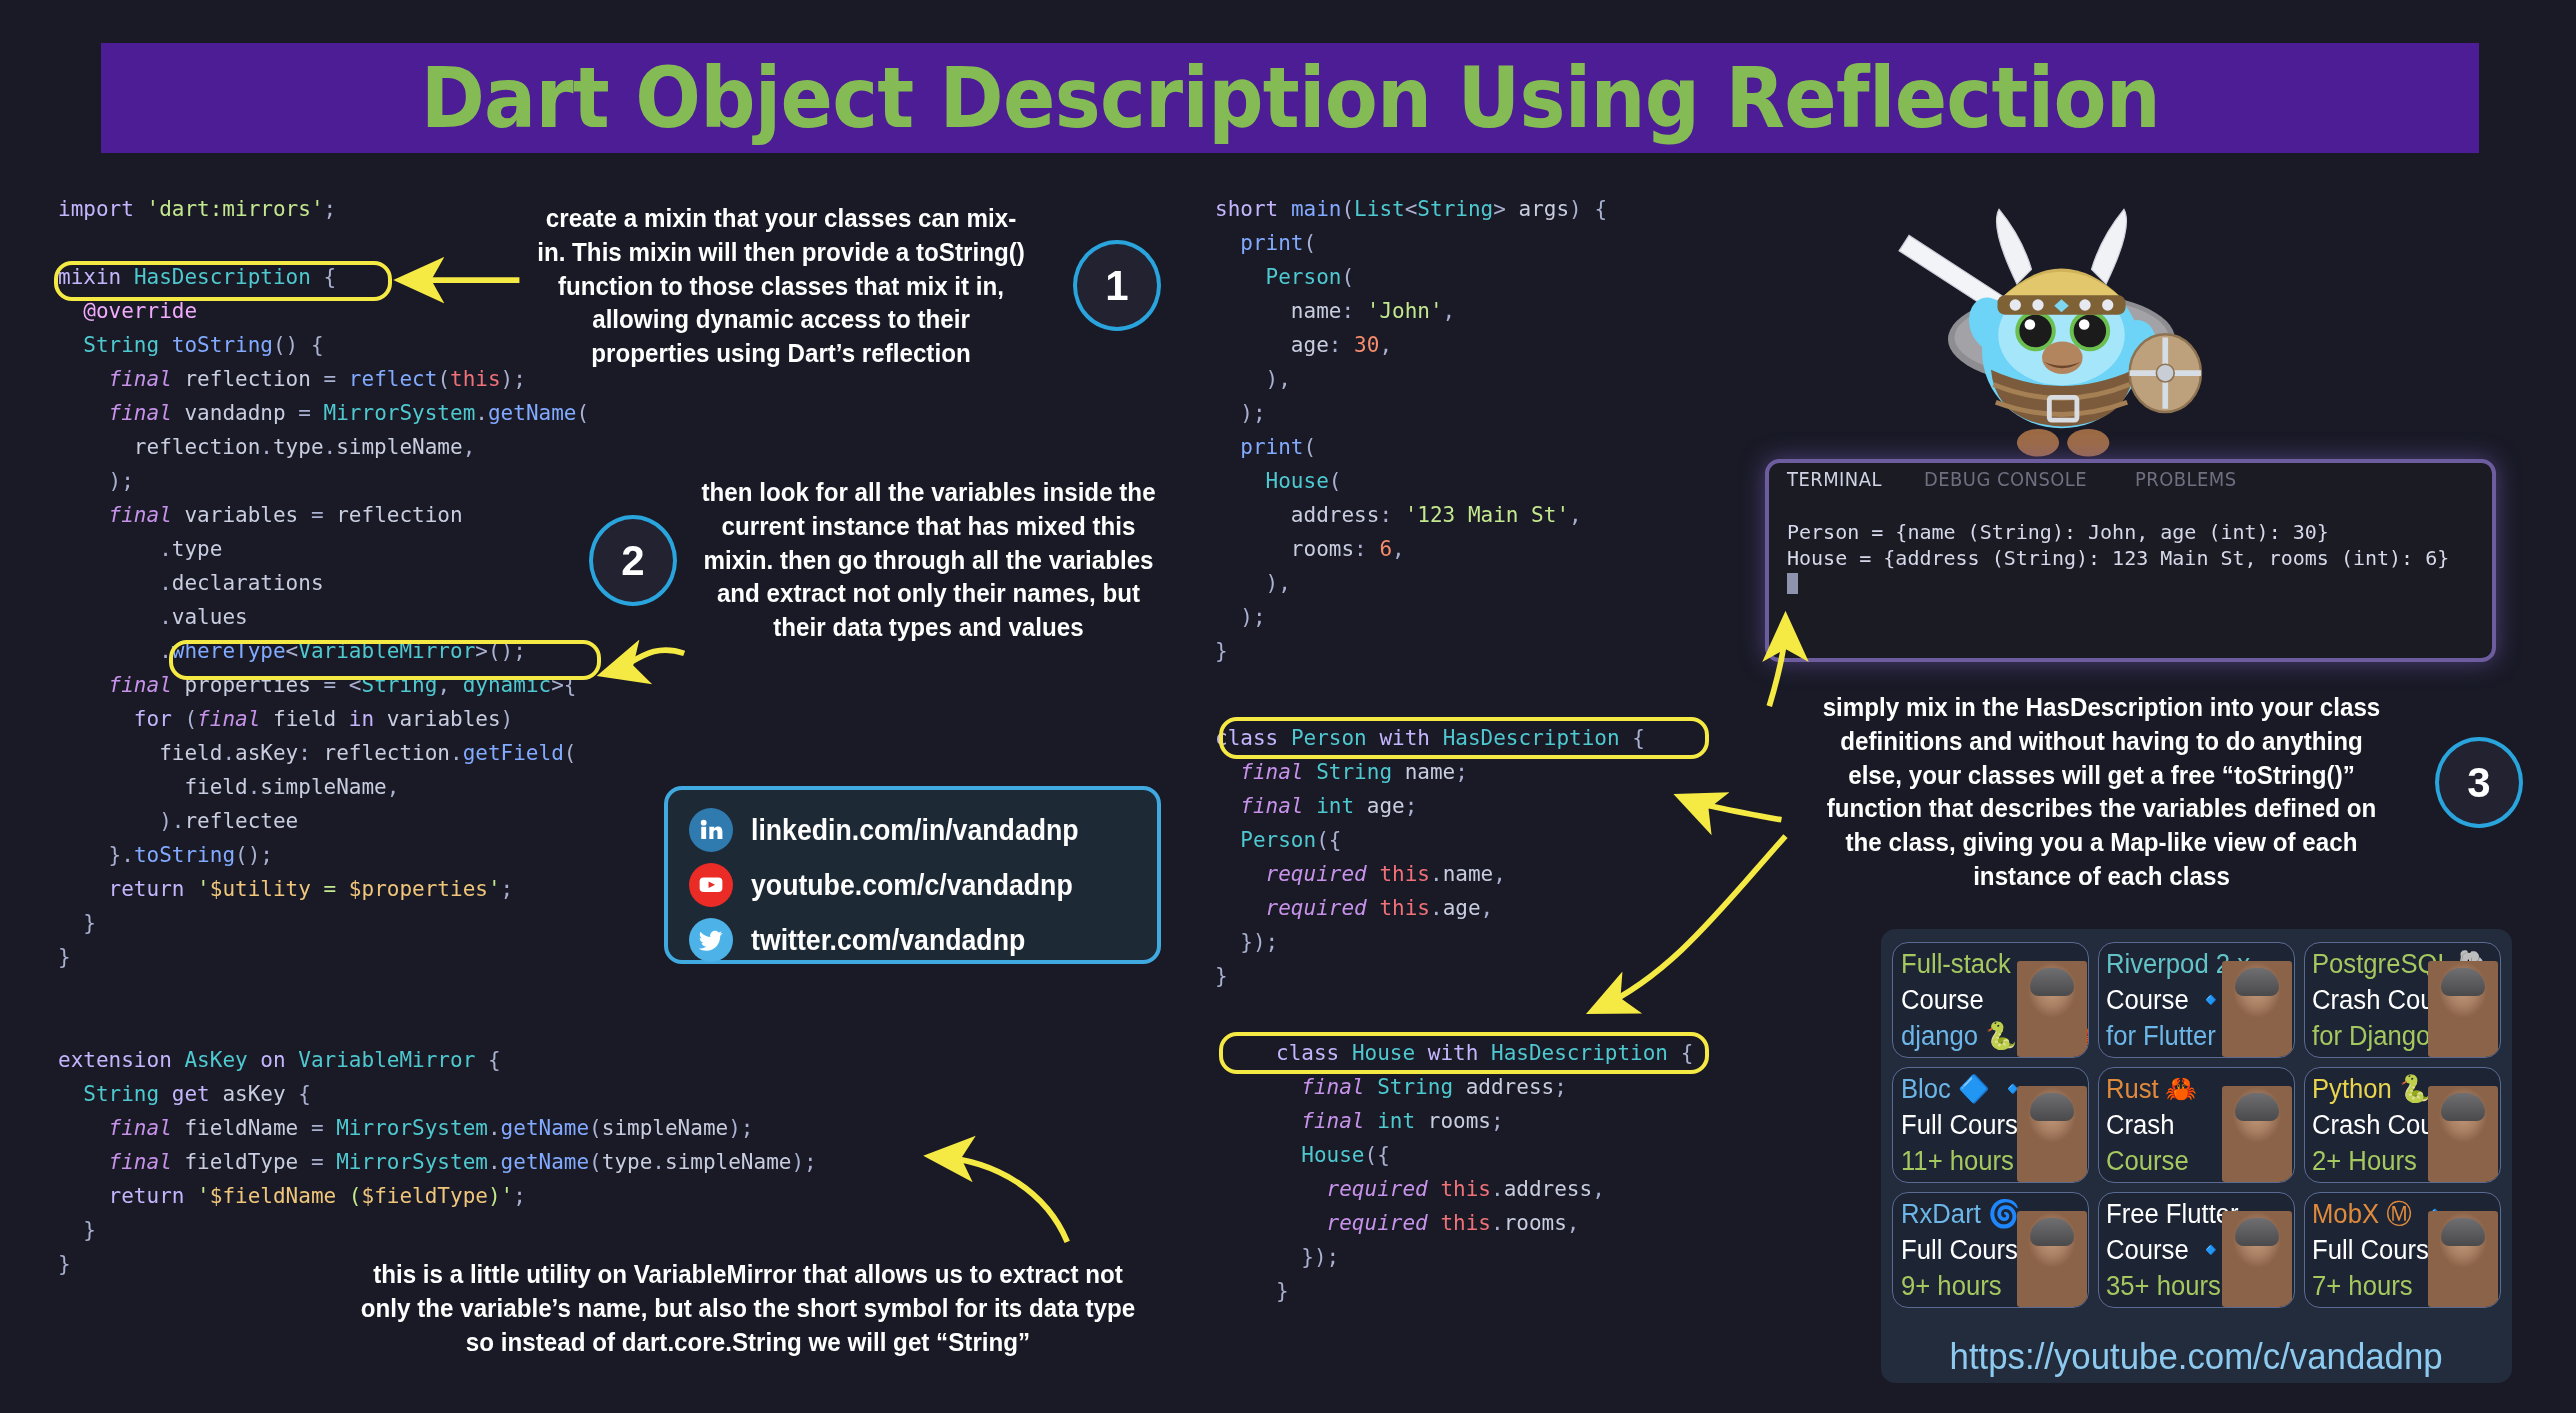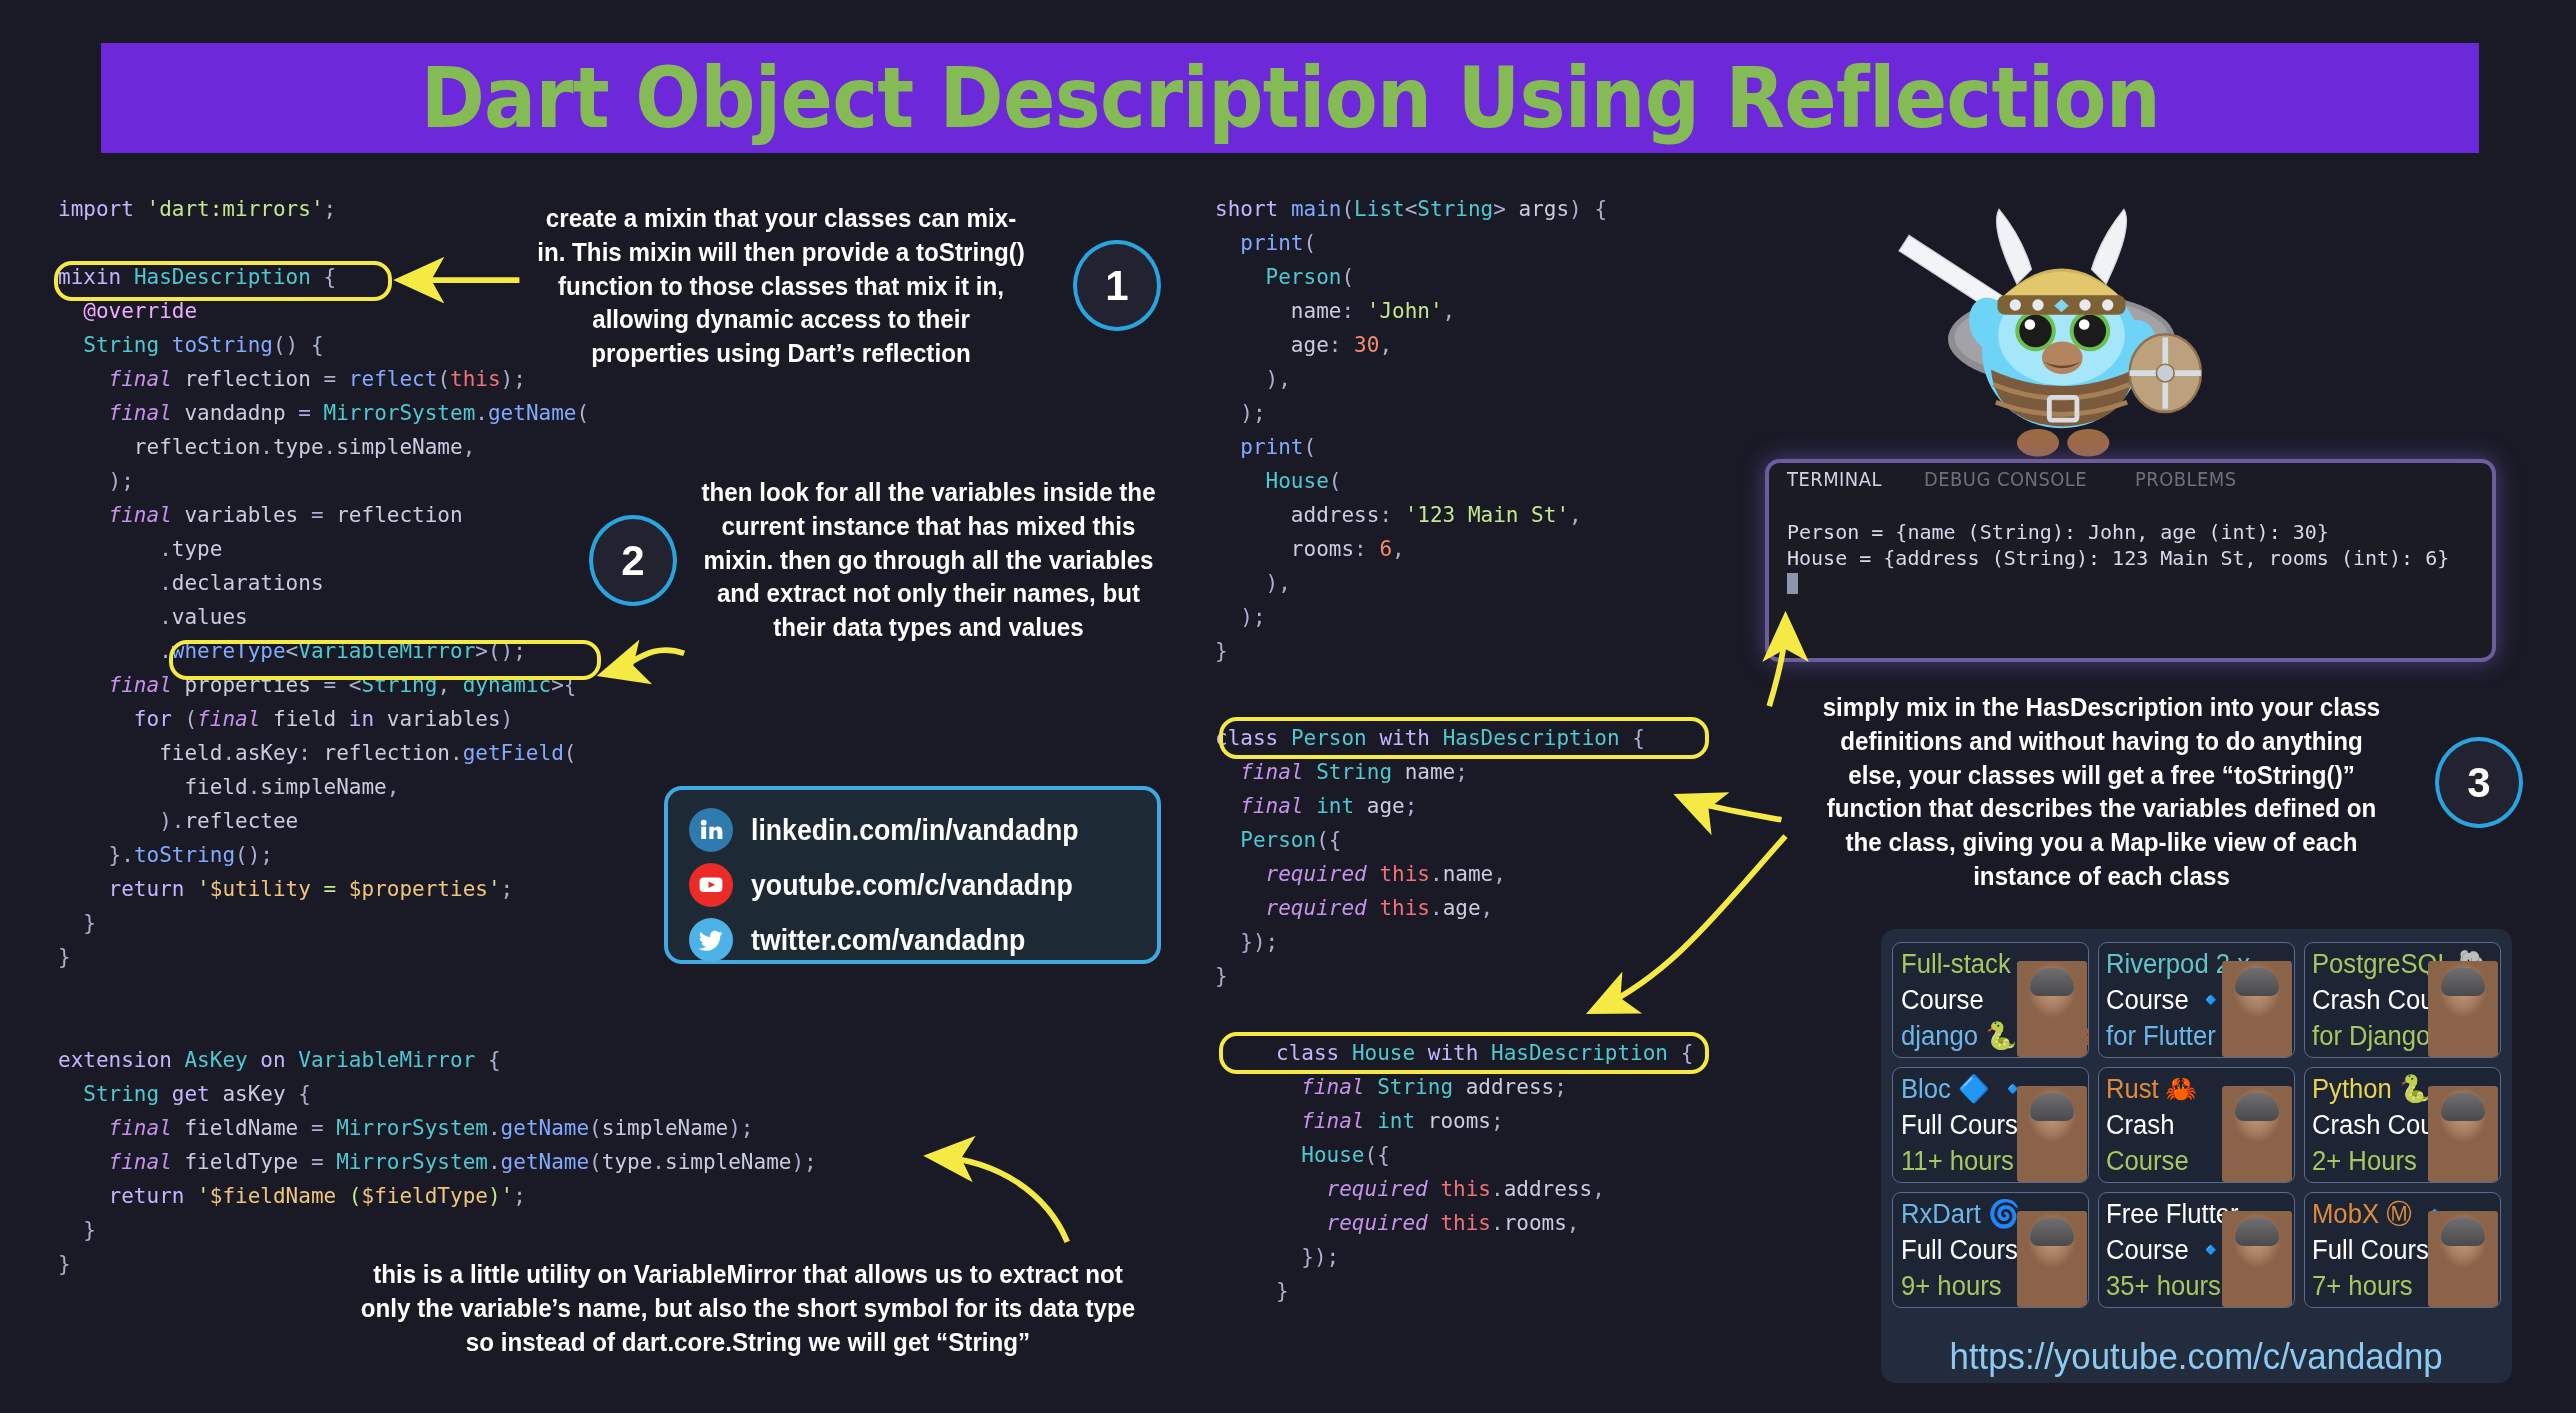--- a/index.html
+++ b/index.html
@@ -9,21 +9,21 @@
     background:#191a26;
     font-family:"Liberation Sans",sans-serif;
     overflow:hidden;
     position:relative;
   }
   .canvas{position:absolute;inset:0;}
 
   
   .title-bar{
     position:absolute;left:101px;top:43px;width:2378px;height:110px;
-    background:#6d28d9;
+    background:#4c1d95;
     display:flex;align-items:center;justify-content:center;
   }
   .title-text{
     font-family:"DejaVu Sans","Liberation Sans",sans-serif;
     font-weight:bold;
     font-size:84px;
     letter-spacing:-0.8px;
     color:#85bb54;
     transform:scaleX(0.92);
     white-space:nowrap;
@@ -107,21 +107,21 @@
   .cursor{display:inline-block;width:10.6px;height:21px;background:#8e94ae;vertical-align:-3.2px;}
 
   
   .courses{
     position:absolute;left:1881px;top:929px;width:631px;height:454px;
     background:#232c3c;border-radius:14.6px;box-sizing:border-box;
     padding:13px 11.4px 0 11.4px;
   }
   .course-grid{display:grid;grid-template-columns:repeat(3,1fr);gap:9px;}
   .course-card{
-    position:relative;height:114px;border:0.8px solid #5a6a93;border-radius:9px;
+    position:relative;height:114px;border:0.8px solid #5a6a93;border-radius:16px;
     background:#1d2434;overflow:hidden;
   }
   .cc-lines{position:absolute;left:7.3px;top:3.2px;right:0;}
   .cc-l{font-family:"Liberation Sans",sans-serif;font-weight:normal;
         font-size:27px;line-height:36px;white-space:nowrap;transform:scaleX(.95);transform-origin:left center;}
   .face{
     position:absolute;right:1.6px;bottom:0;width:70px;height:96px;
     background:
       radial-gradient(ellipse 24px 28px at 50% 30%, #c49a7c 0%, #a97f63 60%, #8a6349 100%),
       linear-gradient(#10131b,#10131b);

